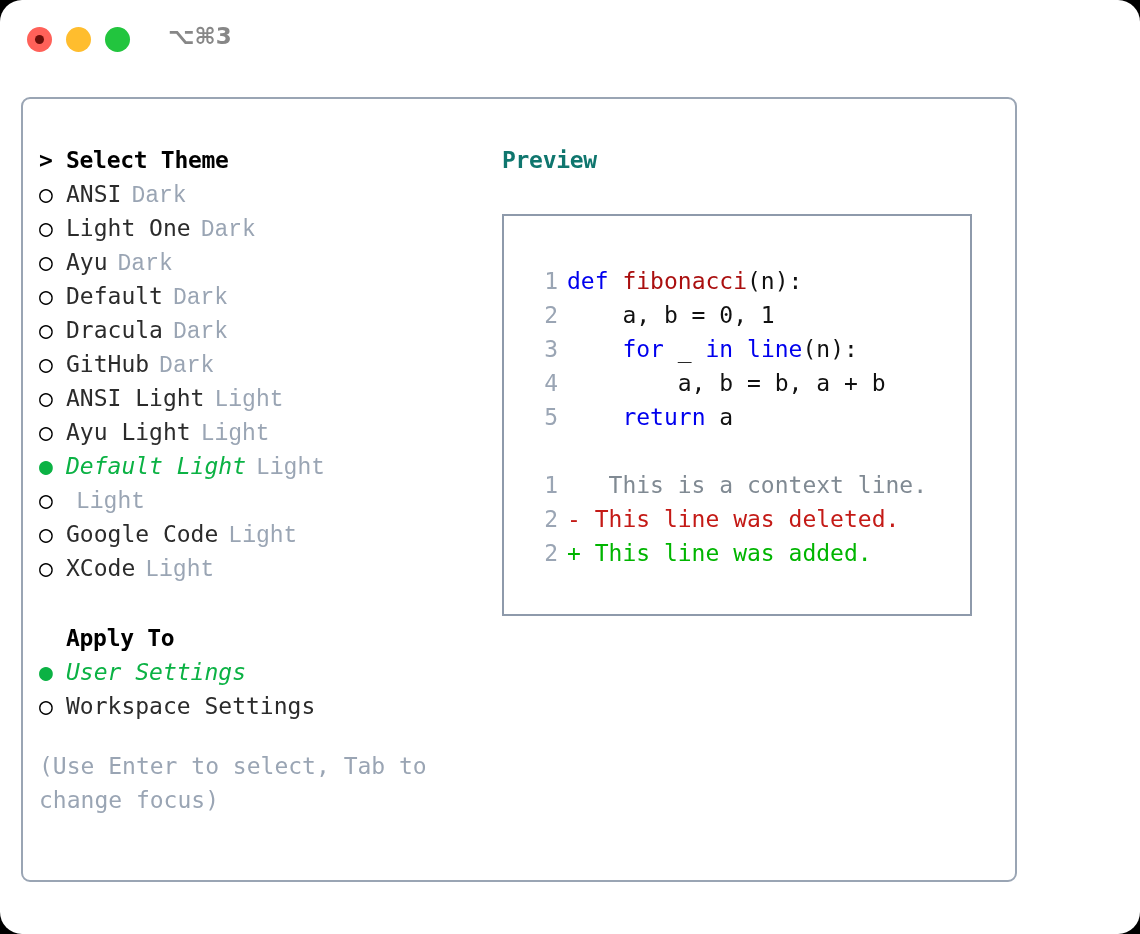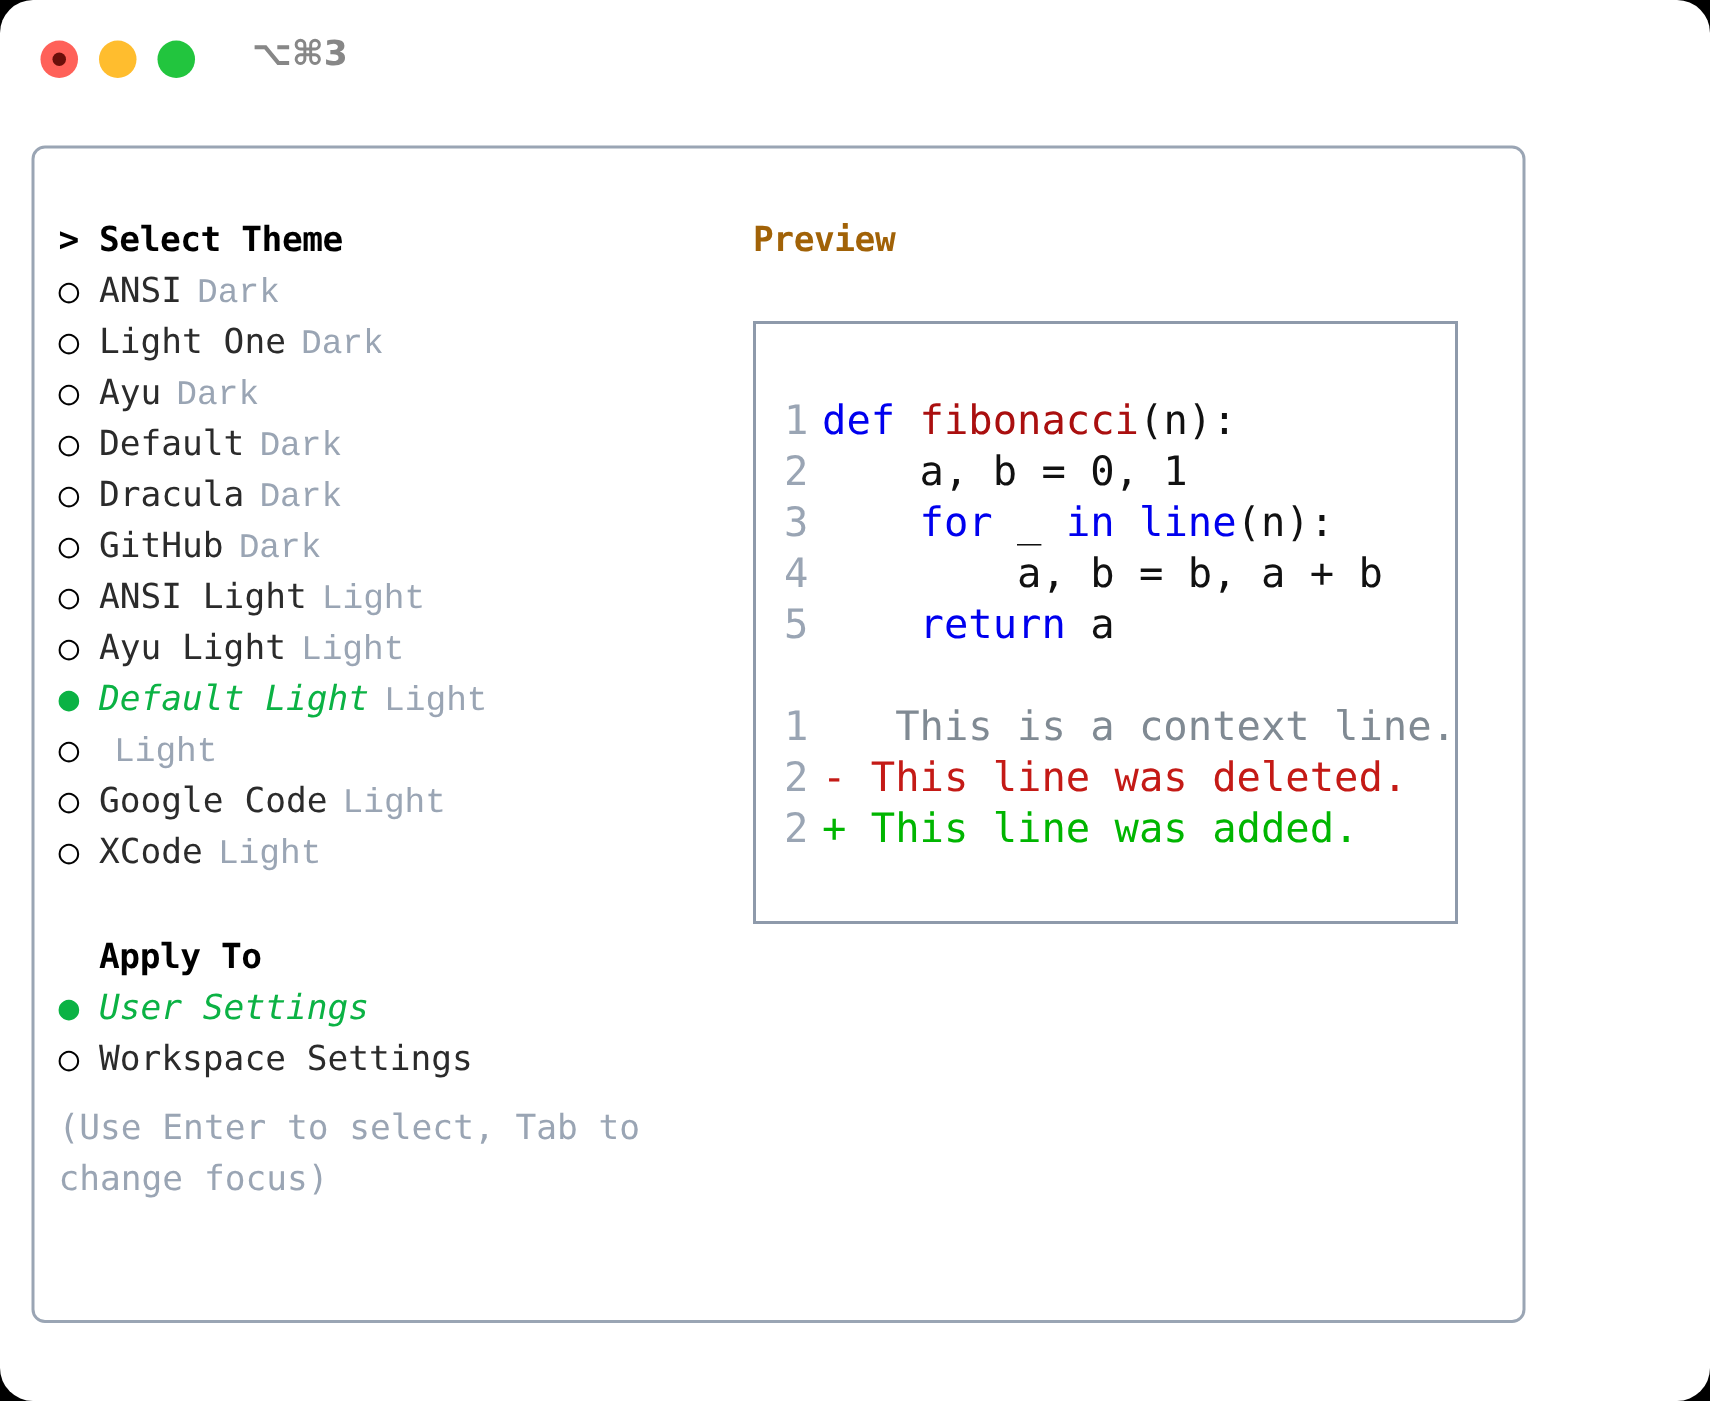--- a/index.html
+++ b/index.html
@@ -106,56 +106,56 @@
   .opt-name { color: #2b2b2b; }
   .opt-cat  { color: #9aa5b4; margin-left: 10px; font-family: Liberation Mono, monospace; }
 
   .row.selected .bullet   { color: #0bb244; }
   .row.selected .opt-name { color: #0bb244; font-style: italic; }
   .row.selected .opt-cat  { color: #9aa5b4; }
 
   .spacer-sm { height: 36px; }
 
   #hint {
-    margin-top: 12px;
+    margin-top: 26px;
     width: 410px;
     font-size: 23px;
     line-height: 34px;
     color: #9aa5b4;
   }
 
   
   #right-col {
     position: absolute;
     left: 479px;
     top: 44px;
     width: 490px;
   }
   #preview-title {
     font-size: 23px;
     font-weight: bold;
-    color: #a16207;
+    color: #0f766e;
     letter-spacing: -0.3px;
     line-height: 34px;
   }
   #preview-box {
     margin-top: 37px;
     width: 470px;
     height: 402px;
     border: 2px solid #8e9aab;
     background: #ffffff;
     box-sizing: border-box;
     padding: 48px 0 0 0;
   }
 
   .code-line {
-    font-size: 27px;
+    font-size: 23px;
     line-height: 34px;
     white-space: pre;
-    padding-left: 9px;
+    padding-left: 28px;
   }
   .ln {
     display: inline-block;
     width: 26px;
     text-align: right;
     color: #9aa5b4;
     margin-right: 9px;
   }
   .code-blank { height: 34px; }
 

